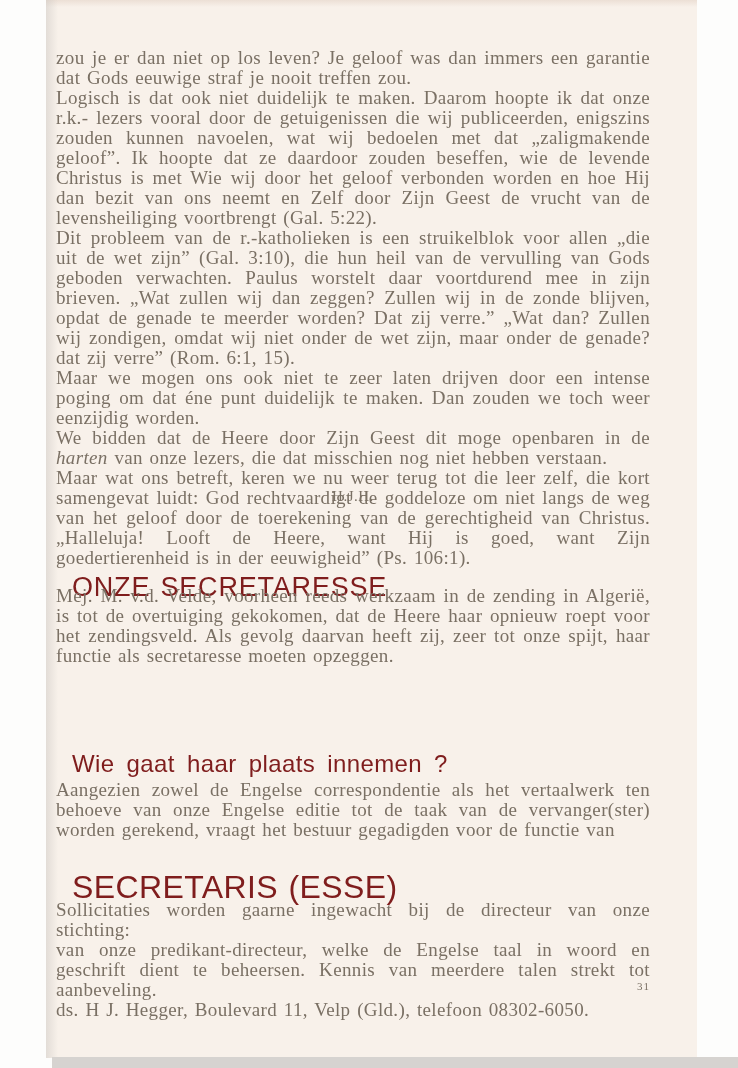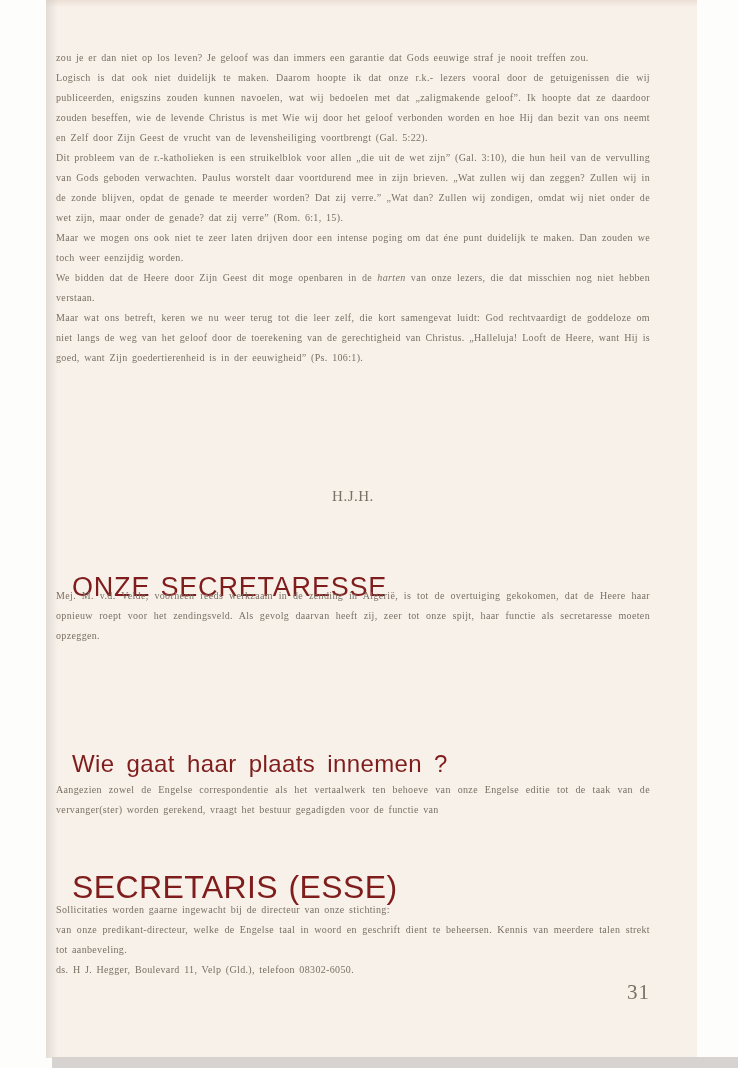--- a/index.html
+++ b/index.html
@@ -52,21 +52,21 @@
   .content {
     position: absolute;
     left: 10px;
     top: 0;
     width: 594px;
     height: 100%;
   }
   .content p {
     margin: 0;
     text-align: justify;
-    font-size: 10px;
+    font-size: 19px;
     line-height: 20px;
     letter-spacing: 0.35px;
     word-spacing: 1.6px;
     color: #7a7064;
   }
   .block {
     position: absolute;
     left: 0;
     width: 100%;
   }
@@ -96,21 +96,21 @@
   .heading-caps-2  { top: 853px; font-size: 32px; letter-spacing: 0.4px; word-spacing: 1px; }
   .sec-body-1     { top: 586px; }
   .sec-body-2     { top: 780px; }
   .sec-body-3     { top: 900px; }
   .pagenum {
     position: absolute;
     top: 980px;
     left: 0;
     width: 100%;
     text-align: right;
-    font-size: 21px;
+    font-size: 11px;
     letter-spacing: 1px;
     color: #7a7064;
   }
   em.ital { font-style: italic; font-family: Liberation Serif, serif; }
 </style>
 </head>
 <body>
 
 <div class="scan">
   <div class="page">

